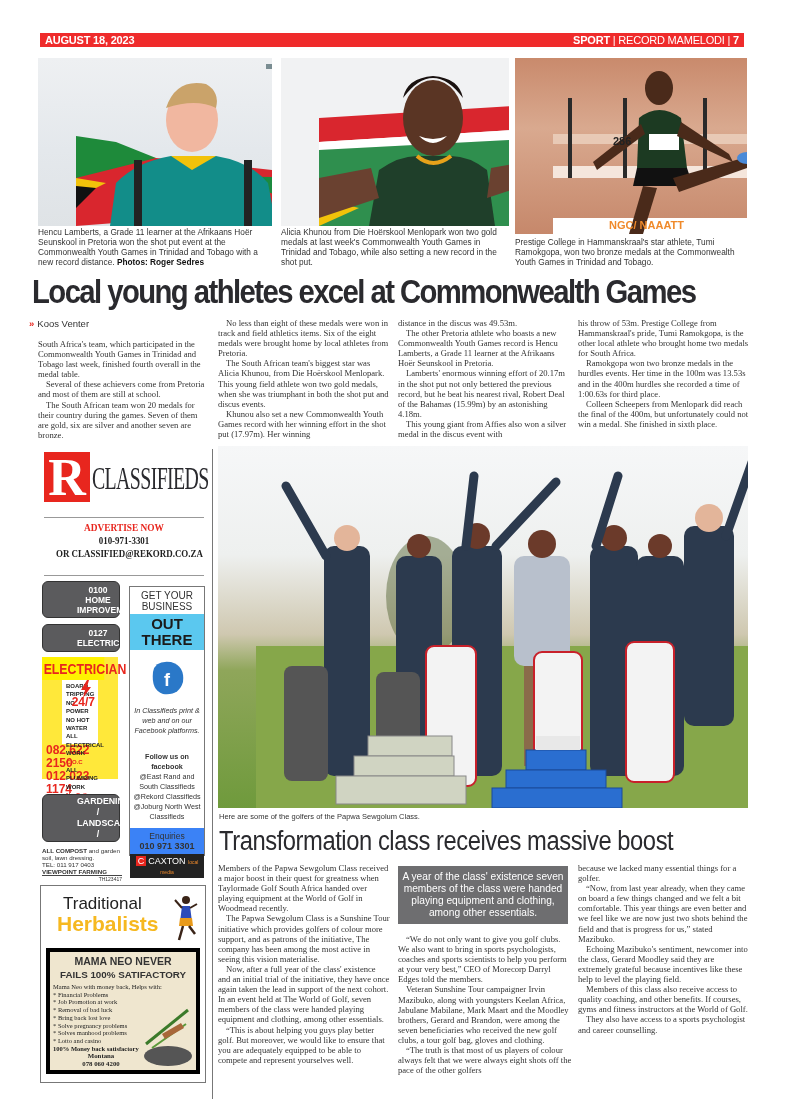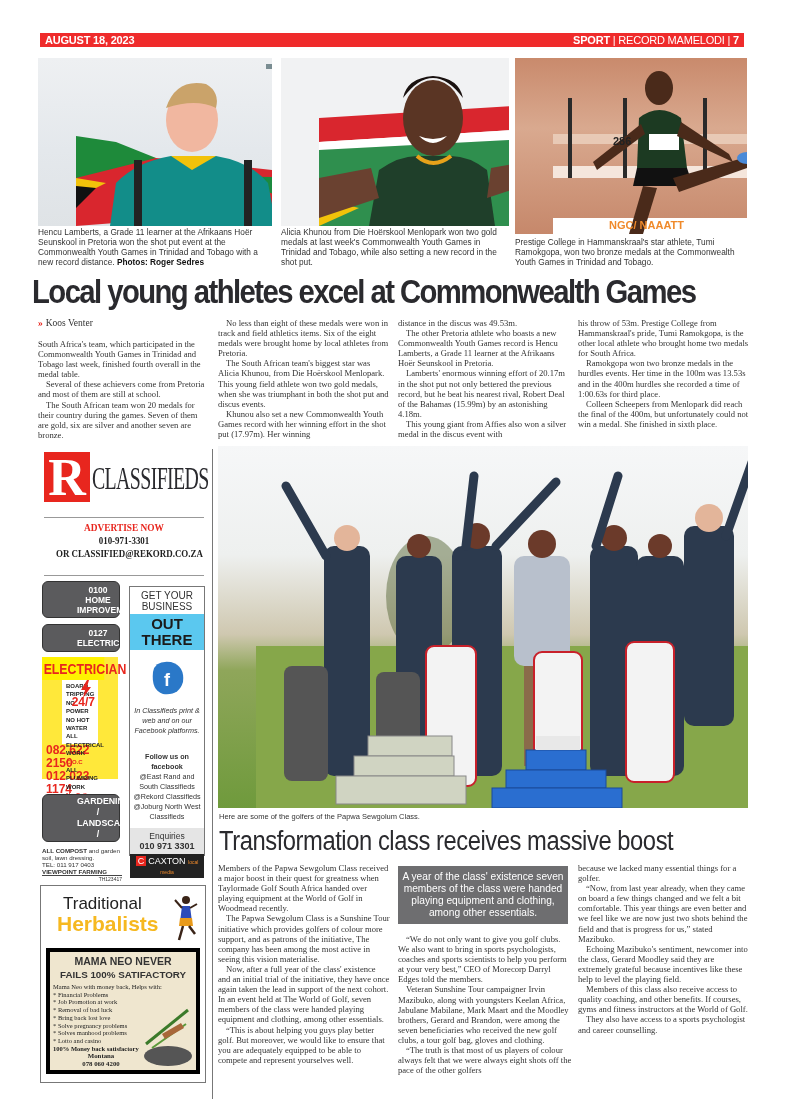--- a/index.html
+++ b/index.html
@@ -4,40 +4,40 @@
 <style>
   * { box-sizing: border-box; margin: 0; padding: 0; }
   body { width: 786px; height: 1113px; background: #fff; position: relative; overflow: hidden; font-family: "Liberation Serif", serif; color: #333; }
   .abs { position: absolute; }
   .topbar { left: 40px; top: 33px; width: 704px; height: 14px; background: #ef2b2b; color: #fff; font-family: "Liberation Sans", sans-serif; font-weight: bold; font-size: 11px; display: flex; justify-content: space-between; align-items: center; padding: 0 5px; letter-spacing: -0.2px; }
   .topbar .right span.light { font-weight: normal; }
   .photo { overflow: hidden; padding-left: 38px; }
   .cap { font-family: "Liberation Sans", sans-serif; font-size: 8.3px; line-height: 10px; color: #333; }
   .cap b { color: #111; }
   .headline1 { left: 32px; top: 272px; font-family: "Liberation Sans", sans-serif; font-weight: bold; font-size: 34px; letter-spacing: -1.8px; color: #2a2a2e; transform: scaleX(0.86); transform-origin: left; white-space: nowrap; }
-  .byline { left: 38px; top: 318px; font-family: Liberation Serif, serif; font-size: 9.5px; color: #333; }
+  .byline { left: 29px; top: 318px; font-family: Liberation Sans, sans-serif; font-size: 9.5px; color: #333; }
   .byline .arrows { color: #e8261e; font-weight: bold; margin-right: 3px; }
   .body-col { font-size: 8.6px; line-height: 10.1px; color: #333; text-align: left; }
   .body-col p { text-indent: 8px; }
   .body-col p.noind { text-indent: 0; }
   .rlogo { left: 44px; top: 452px; width: 46px; height: 50px; background: #e8261e; color: #fff; font-size: 52px; font-weight: bold; line-height: 52px; text-align: center; font-family: "Liberation Serif", serif; }
   .classtitle { left: 92px; top: 460px; font-size: 32px; color: #2a2a2e; font-family: "Liberation Serif", serif; transform: scaleX(0.62); transform-origin: left; letter-spacing: -1px; white-space: nowrap; }
   .advert { left: 44px; top: 520px; width: 160px; text-align: center; font-family: "Liberation Serif", serif; font-weight: bold; transform: scaleX(0.85); }
   .gray-btn { background: #5b5b5d; color: #fff; border-radius: 6px; font-family: "Liberation Sans", sans-serif; font-size: 8.5px; font-weight: bold; text-align: center; line-height: 10px; border: 1px solid #333; display: flex; flex-direction: column; justify-content: center; padding-left: 34px; }
   .elec { left: 42px; top: 657px; width: 76px; height: 122px; background: #ffe83a; }
   .elec .head { background: #fff200; color: #e8261e; font-family: "Liberation Sans", sans-serif; font-weight: bold; font-size: 15px; padding: 3px 2px; transform: scaleX(0.82); transform-origin: left; white-space: nowrap; }
   .elec .inner { background: #fff; margin: 0 20px; padding: 2px 4px; height: 64px; font-family: "Liberation Sans", sans-serif; font-size: 6px; font-weight: bold; line-height: 8.4px; color: #222; position: relative; }
   .elec .red { color: #e8261e; }
   .elec .phone { color: #e8261e; font-family: "Liberation Sans", sans-serif; font-weight: bold; font-size: 12px; line-height: 13px; padding-left: 4px; }
   .fbbox { left: 129px; top: 586px; width: 76px; height: 270px; border: 1px solid #777; text-align: center; font-family: "Liberation Sans", sans-serif; }
   .fbbox .gyb { font-size: 10px; line-height: 11px; color: #333; margin-top: 3px; }
   .fbbox .out { background: #5bc8ef; font-weight: bold; font-size: 15px; line-height: 16px; color: #1a1a1a; padding: 2px 0; margin-top: 2px; }
   .fbbox .italic { font-style: italic; font-size: 7.2px; line-height: 10px; color: #333; margin-top: 4px; }
   .fbbox .follow { font-size: 7.2px; line-height: 10px; color: #333; margin-top: 16px; }
-  .fbbox .enq { background: #e5e5e5; font-size: 8.5px; padding: 3px 0; margin-top: 6px; }
+  .fbbox .enq { background: #3b82f6; font-size: 8.5px; padding: 3px 0; margin-top: 6px; }
   .fbbox .enq div:last-child { font-weight: bold; font-size: 9px; }
   .fbbox .caxton { background: #222; color: #fff; font-size: 9px; padding: 2px 0; }
   .fbbox .caxton span.c { background: #e8261e; padding: 0 2px; margin-right: 2px; }
   .compost { left: 42px; top: 847px; width: 80px; font-family: "Liberation Sans", sans-serif; font-size: 6.2px; line-height: 7px; color: #333; }
   .herb { left: 40px; top: 885px; width: 166px; height: 198px; border: 1px solid #777; background: #fff; }
   .herb .title1 { position: absolute; left: 22px; top: 8px; font-family: "Liberation Sans", sans-serif; font-size: 17px; color: #222; }
   .herb .title2 { position: absolute; left: 16px; top: 26px; font-family: "Liberation Sans", sans-serif; font-size: 21px; color: #f6b820; font-weight: bold; }
   .herb .card { position: absolute; left: 5px; top: 62px; width: 154px; height: 126px; background: #efe6cf; border: 4px solid #000000; padding: 3px; }
   .herb .card .h { font-family: "Liberation Sans", sans-serif; font-weight: bold; font-size: 10.5px; color: #333; text-align: center; line-height: 13px; }
   .herb .card .list { font-size: 6.5px; line-height: 7.7px; color: #222; margin-top: 2px; }

